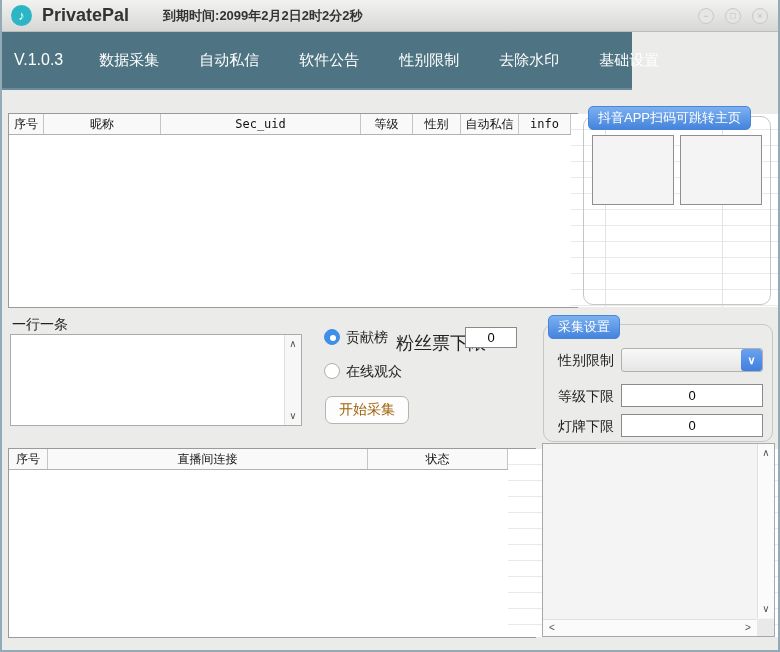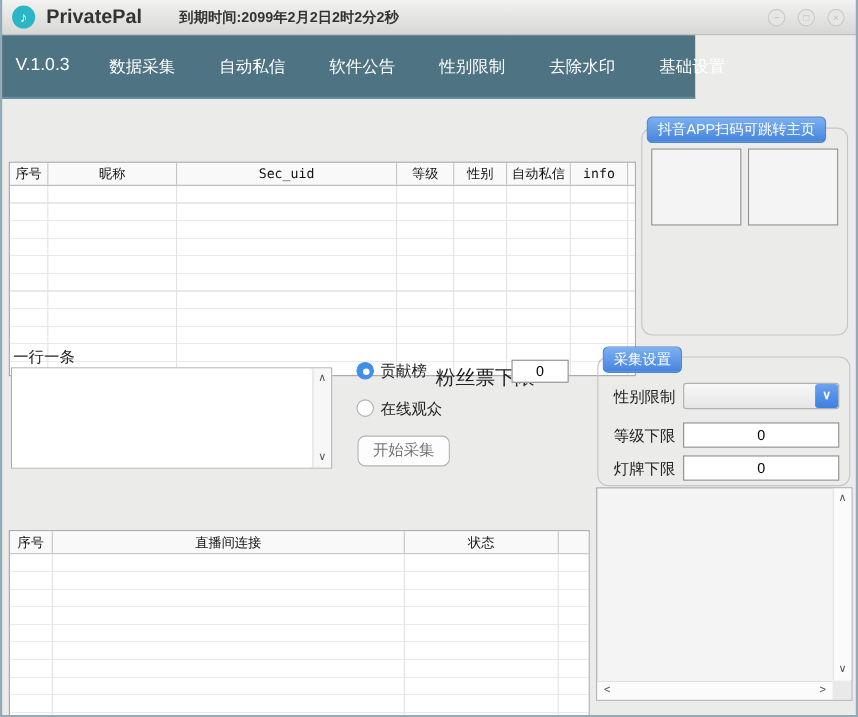--- a/index.html
+++ b/index.html
@@ -20,21 +20,21 @@
     font-size:9px; line-height:14px; text-align:center; color:#bdbdbb; }
 
   
   .navbar { position:absolute; left:0; top:32px; width:632px; height:58px; background:#4e7383;
     border-bottom:2px solid #688da0; display:flex; align-items:center; }
   .version { color:#fff; font-size:16px; margin-left:14px; width:80px; }
   .nav-items { display:flex; gap:40px; margin-left:36px; }
   .nav-item { color:#fff; font-size:15px; width:60px; text-align:center; cursor:pointer; }
 
   
-  .tbl { position:absolute; background:#fff; border:1px solid #9a9a9a; display:flex; flex-direction:column;margin-top:34px; }
+  .tbl { position:absolute; background:#fff; border:1px solid #9a9a9a; display:flex; flex-direction:row; }
   .tbl-header { display:flex; height:21px; background:#f9f9f9; border-bottom:1px solid #b2b2b2; flex:none; }
   .tbl-header::after { content:''; flex:1; }
   .hcell { font-family:"DejaVu Sans Mono", monospace; font-size:12px; color:#111; text-align:center;
     line-height:20px; border-right:1px solid #c6c6c6; overflow:hidden; white-space:nowrap; }
   .tbl-body { flex:1; display:flex;
     background:repeating-linear-gradient(to bottom,#ffffff 0 15px,#e9e9e9 15px 16px); }
   .tbl-body::after { content:''; flex:1; }
   .bcol { border-right:1px solid #e3e3e3; }
   #user-table { left:8px; top:113px; width:570px; height:195px; }
   #user-table .col-0{width:35px} #user-table .col-1{width:117px} #user-table .col-2{width:200px}
@@ -68,21 +68,21 @@
   .radio.sel { background:#3f8fe8; border:1px solid #3f8fe8; }
   .radio.sel::after { content:''; position:absolute; left:5px; top:5px; width:6px; height:6px; border-radius:50%; background:#fff; }
   .radio-label { font-size:14px; color:#222; }
   #radio-contribution { left:324px; top:329px; }
   #radio-online { left:324px; top:363px; }
   .fan-label { position:absolute; left:396px; top:331px; font-size:18px; color:#222; }
   .num-input { background:#fff; border:1px solid #8a8a8a; text-align:center; font-size:13px;
     font-family:"Liberation Sans",sans-serif; outline:none; }
   #fan-input { position:absolute; left:465px; top:327px; width:52px; height:21px; }
   #start-btn { position:absolute; left:325px; top:396px; width:84px; height:28px; background:#fdfdfd;
-    border:1px solid #b4b4b4; border-radius:7px; font-size:14px; color:#737373; font-family:"Liberation Sans",sans-serif; cursor:pointer; }
+    border:1px solid #b4b4b4; border-radius:7px; font-size:14px; color:#a16207; font-family:"Liberation Sans",sans-serif; cursor:pointer; }
   .check-row { position:absolute; left:413px; top:403px; display:flex; align-items:center; gap:5px; }
   .checkbox { width:14px; height:14px; background:#fff; border:1px solid #b0b0b0; border-radius:2px; }
   .check-label { font-size:14px; color:#222; }
 
   
   #collect-group { left:543px; top:324px; width:230px; height:118px; }
   #collect-group .badge { top:-10px; left:4px; }
   .cg-row { position:absolute; left:0; width:100%; height:24px; }
   .cg-label { position:absolute; left:14px; top:4px; font-size:14px; color:#222; }
   .cg-control { position:absolute; left:77px; width:142px; }

